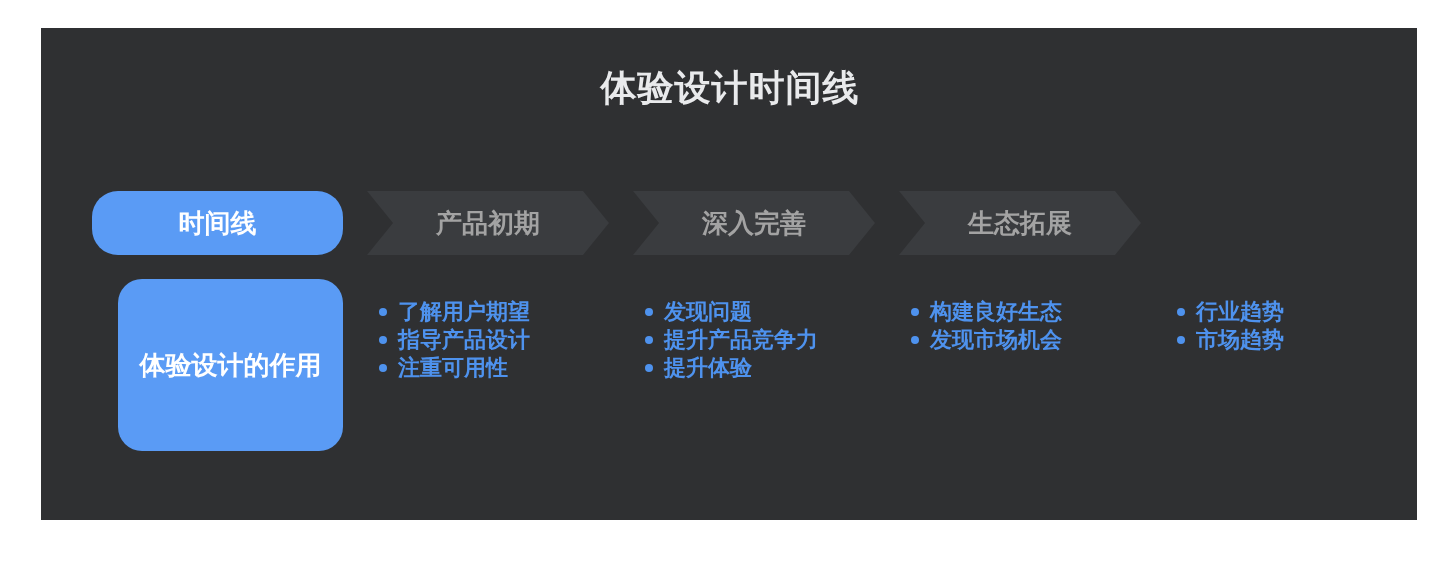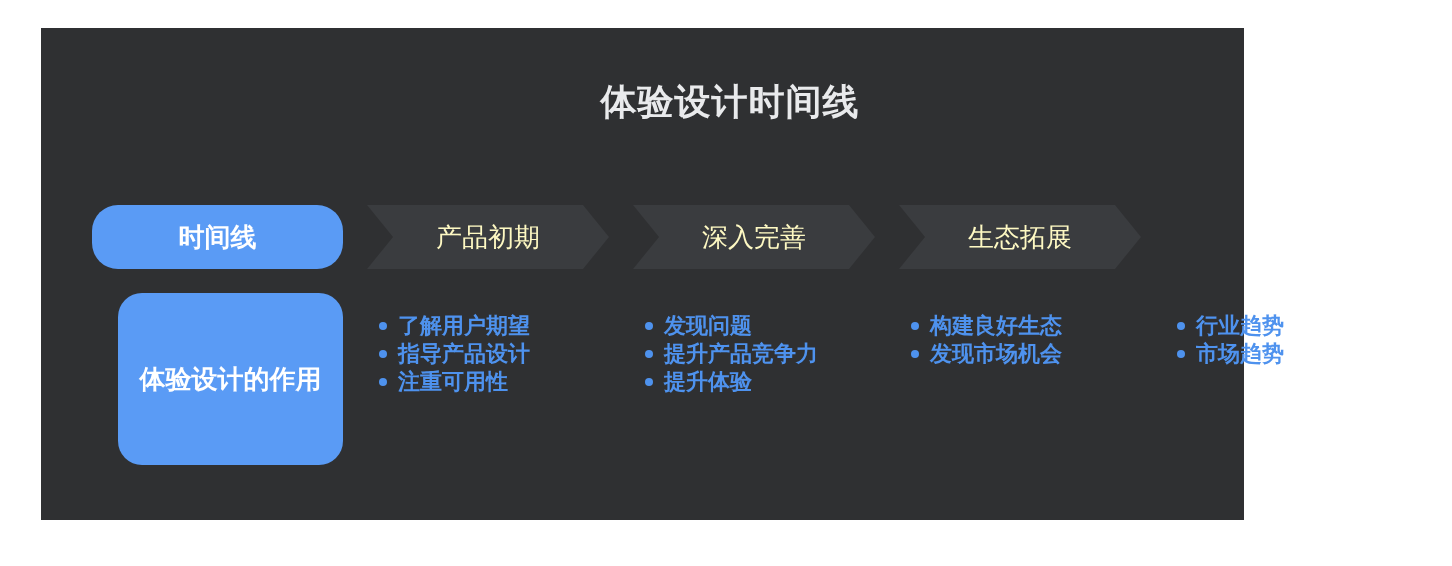--- a/index.html
+++ b/index.html
@@ -5,23 +5,23 @@
   * { margin: 0; padding: 0; box-sizing: border-box; }
   html, body {
     width: 1452px; height: 566px;
     background: #ffffff;
     font-family: "Liberation Sans", "DejaVu Sans", sans-serif;
     overflow: hidden;
   }
   .panel {
     position: absolute;
     left: 41px; top: 28px;
-    width: 1203px; height: 492px;
+    width: 1376px; height: 492px;
     background: #2f3032;
-    padding: 52px 0 0 51px;
+    padding: 38px 0 0 51px;
   }
   .title {
     width: 1276px;
     text-align: center;
     font-size: 36px;
     font-weight: 700;
     letter-spacing: 1px;
     color: #e9eaec;
     line-height: 43px;
   }
@@ -39,21 +39,21 @@
     background: #5a9bf5;
     border-radius: 26px;
     display: flex; align-items: center; justify-content: center;
     font-size: 26px; font-weight: 700; color: #ffffff;
   }
   .arrow {
     grid-row: 1;
     background: #3a3c3f;
     clip-path: polygon(0% 0%, calc(100% - 26px) 0%, 100% 50%, calc(100% - 26px) 100%, 0% 100%, 26px 50%);
     display: flex; align-items: center; justify-content: center;
-    font-size: 26px; font-weight: 400; color: #fef9c3;
+    font-size: 26px; font-weight: 700; color: #a3a3a3;
   }
   .role-box {
     grid-row: 2; grid-column: 1;
     height: 172px;
     background: #5a9bf5;
     border-radius: 24px;
     display: flex; align-items: center; justify-content: center;
     font-size: 26px; font-weight: 700; color: #ffffff; margin-left: 26px;
   }
   .bullets {

